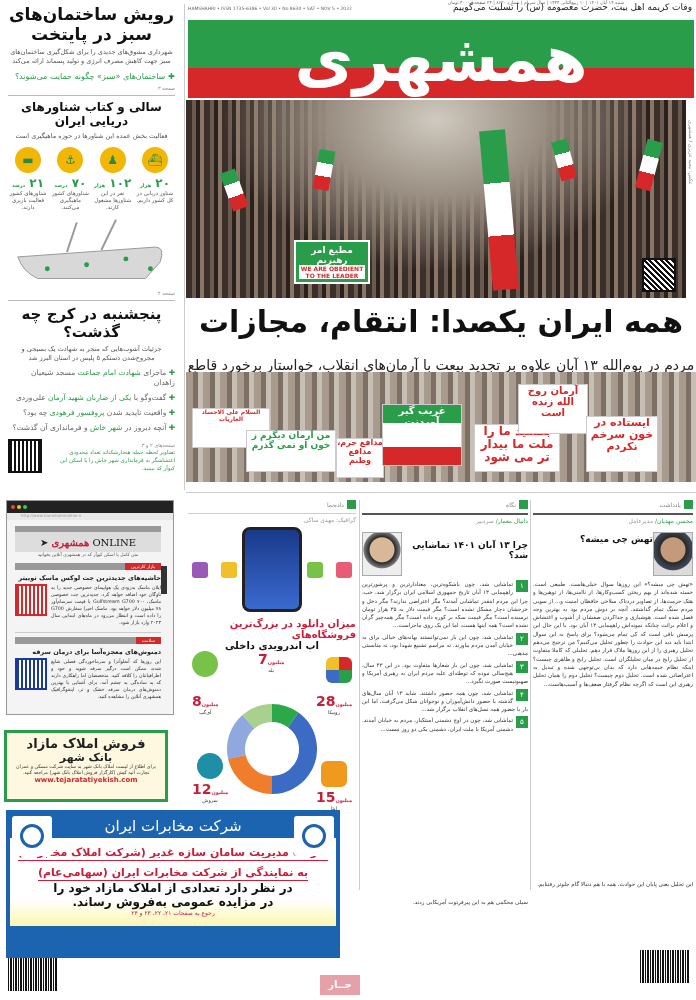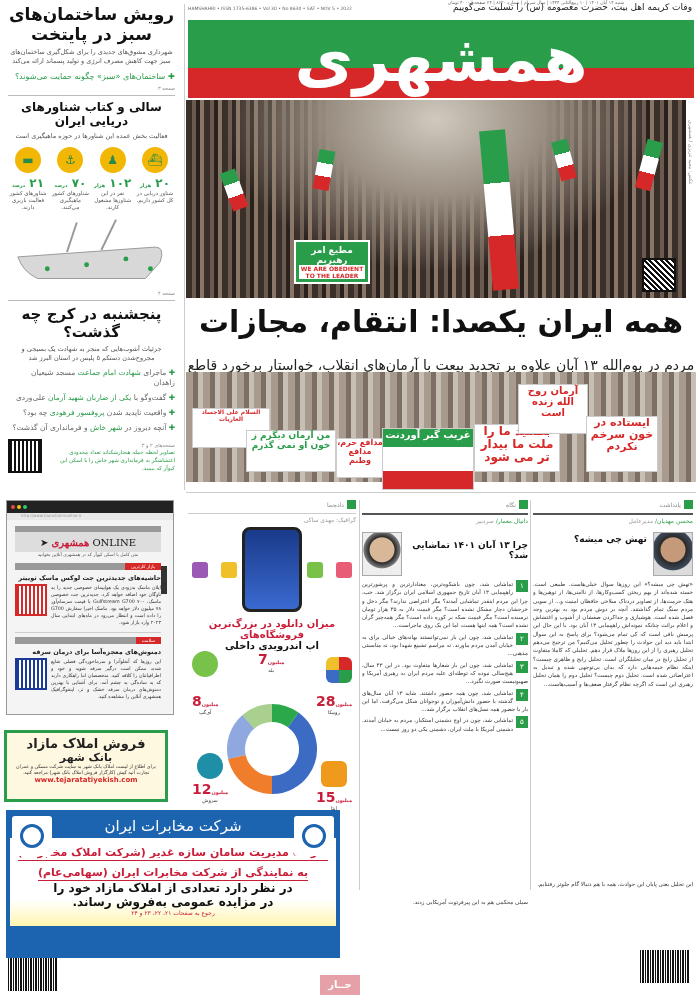--- a/index.html
+++ b/index.html
@@ -60,21 +60,21 @@
 .body-txt{font-size:5.6px;line-height:8.3px;color:#333;text-align:justify}
 .num-badge{display:inline-block;width:12px;height:12px;background:#2a9d4a;color:#fff;font-size:7px;text-align:center;line-height:12px;margin-left:3px;float:right}
 #col-note{left:533px;top:500px;width:160px;height:390px}
 #col-view{left:362px;top:500px;width:166px;height:390px}
 #col-info{left:188px;top:500px;width:168px;height:370px}
 .vline{position:absolute;width:1px;background:#ccc}
 
 .phone{width:60px;height:85px;margin:4px auto 0;border-radius:8px;background:linear-gradient(#1a3a8a,#3a6ad0);border:3px solid #222;position:relative}
 .apps{display:flex;justify-content:space-between;margin-top:-50px;padding:0 4px}
 .app{width:16px;height:16px;border-radius:3px}
-.info-title{text-align:center;font-weight:bold;font-size:10px;color:#c81e3a;margin-top:40px}
+.info-title{font-weight:bold;font-size:10px;color:#c81e3a;margin-top:40px}
 .info-sub{text-align:center;font-weight:bold;font-size:10px;color:#111}
 .donut-wrap{position:relative;height:180px;margin-top:6px}
 .store{position:absolute;text-align:center;font-size:5px;color:#333}
 .store .v{font-size:14px;font-weight:bold;color:#c81e3a;direction:ltr}
 .store .v small{font-size:5px;color:#c81e3a}
 .store .ic{width:26px;height:26px;border-radius:6px;margin:0 auto 2px}
 
 #online{left:6px;top:500px;width:168px;height:215px;border:1px solid #999;background:#f4f4f4}
 .browserbar{height:12px;background:#222;display:flex;align-items:center;gap:2px;padding:0 4px;direction:ltr}
 .dot{width:4px;height:4px;border-radius:50%}
@@ -200,35 +200,35 @@
 
 <div id="headline" class="abs">
   <h1>همه ایران یکصدا: انتقام، مجازات</h1>
   <p>مردم در یوم‌الله ۱۳ آبان علاوه بر تجدید بیعت با آرمان‌های انقلاب، خواستار برخورد قاطع با اغتشاشگران شدند</p>
 </div>
 
 <div id="photo2" class="abs">
   <div class="plac" style="left:6px;top:36px;width:78px;height:40px;font-size:6px;color:#d62828">السلام علی الاجساد العاریات</div>
   <div class="plac" style="left:60px;top:58px;width:90px;height:42px;font-size:9px;color:#2a9d4a">من آرمان دیگرم ز خون او نمی گذرم</div>
   <div class="plac" style="left:150px;top:66px;width:48px;height:40px;font-size:8px;color:#d62828">مدافع حرم، مدافع وطنم</div>
-  <div class="plac" style="left:196px;top:56px;width:92px;height:62px;font-size:10px;color:#fff;background:linear-gradient(#2a9d4a 0 30%,#fff 30% 70%,#d62828 70%)">غریب گیر آوردنت</div>
+  <div class="plac" style="left:196px;top:32px;width:80px;height:62px;font-size:10px;color:#fff;background:linear-gradient(#2a9d4a 0 30%,#fff 30% 70%,#d62828 70%)">غریب گیر آوردنت</div>
   <div class="plac" style="left:288px;top:52px;width:86px;height:48px;font-size:12px;color:#d62828">بکشید ما را ملت ما بیدار تر می شود</div>
   <div class="plac" style="left:332px;top:12px;width:70px;height:50px;font-size:10px;color:#d62828">آرمان روح الله زنده است</div>
   <div class="plac" style="left:400px;top:44px;width:72px;height:56px;font-size:11px;color:#d62828">ایستاده در خون سرخم نکردم</div>
 </div>
 
 <div style="position:absolute;left:186px;top:492px;width:510px;border-top:1px solid #ccc"></div>
 
 <div id="col-note" class="abs">
   <div class="sect-label">
       <span class="sq"></span>
       <span>یادداشت</span>
     </div>
   <div class="author"><b style="font-weight:normal">محسن مهدیان</b>/ <span>مدیرعامل</span></div>
-  <div style="display:flex;gap:6px;margin-top:8px">
+  <div style="display:flex;margin-top:8px">
     <div class="portrait"></div>
     <div style="flex:1">
       <div class="col-title" style="margin-top:2px">تهش چی میشه؟</div>
     </div>
   </div>
   <div class="body-txt" style="margin-top:4px;height:300px;overflow:hidden">«تهش چی میشه؟» این روزها سوال خیلی‌هاست. طبیعی است. خسته شده‌اند از بهم ریختن کسب‌وکارها، از ناامنی‌ها، از توهین‌ها و هتک حرمت‌ها، از تصاویر دردناک سلاخی حافظان امنیت و... از سویی مردم سنگ تمام گذاشتند. آنچه بر دوش مردم بود به بهترین وجه فصل شده است. هوشیاری و جداکردن صفشان از آشوب و اغتشاش و اعلام برائت چنانکه نمونه‌اش راهپیمایی ۱۳ آبان بود. با این حال این پرسش باقی است که کی تمام می‌شود؟ برای پاسخ به این سوال ابتدا باید دید این حوادث را چطور تحلیل می‌کنیم؟ من ترجیح می‌دهم تحلیل رهبری را از این روزها ملاک قرار دهم. تحلیلی که کاملا متفاوت از تحلیل رایج در میان تحلیلگران است. تحلیل رایج و ظاهری چیست؟ اینکه نظام خیمه‌هایی دارد که بدان بی‌توجهی شده و تبدیل به اعتراضاتی شده است. تحلیل دوم چیست؟ تحلیل دوم را همان تحلیل رهبری این است که اگرچه نظام گرفتار ضعف‌ها و آسیب‌هاست...</div>
   <div class="body-txt">این تحلیل یعنی پایان این حوادث، همه با هم دنبالا گام جلوتر رفتنایم.</div>
 </div>
 <div class="vline" style="left:530px;top:500px;height:390px"></div>
 

